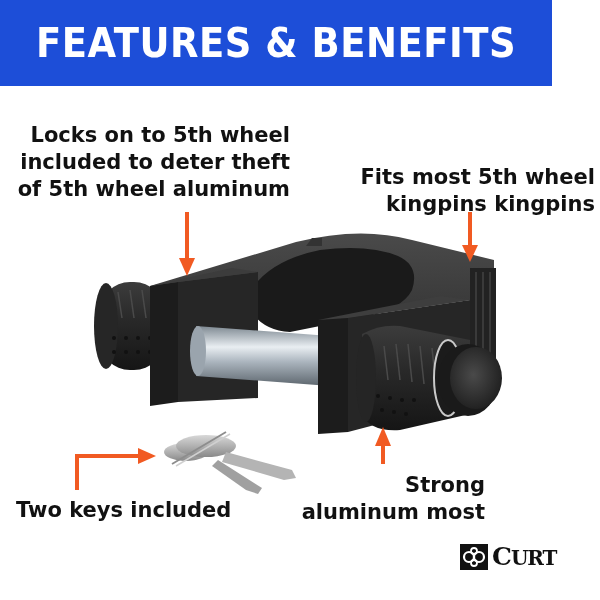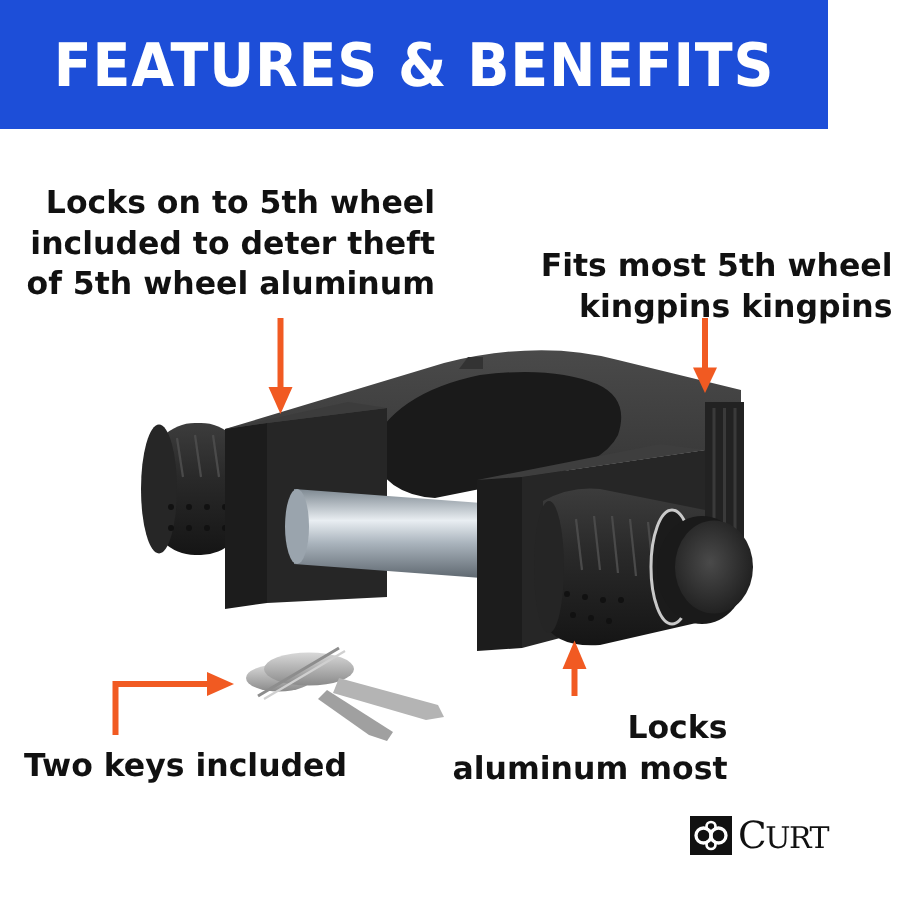--- a/index.html
+++ b/index.html
@@ -30,21 +30,21 @@
   #callout-keys  { left: 16px; top: 497px; width: 230px; text-align: left; }
   #callout-body  { left: 285px; top: 472px; width: 200px; }
   .product {
     position: absolute; left: 0; top: 0; width: 600px; height: 600px;
   }
   .logo {
     position: absolute; left: 460px; top: 543px; width: 115px; height: 28px;
     display: flex; align-items: center; gap: 4px;
   }
   .logo-text {
-    font-family: "DejaVu Serif", serif; font-weight: normal; font-size: 25px;
+    font-family: "DejaVu Serif", serif; font-weight: bold; font-size: 25px;
     letter-spacing: -1px; color: #111111; line-height: 28px;
   }
   .logo-text small { font-size: 20px; }
 </style>
 </head>
 <body>
 
 <div class="header">
   <div class="header-title">FEATURES &amp; BENEFITS</div>
 </div>
@@ -195,21 +195,21 @@
 <div class="callout" id="callout-fits">
   <span>Fits most 5th wheel</span>
   <span>kingpins kingpins</span>
 </div>
 
 <div class="callout" id="callout-keys">
   <span>Two keys included</span>
 </div>
 
 <div class="callout" id="callout-body">
-  <span>Locks</span>
+  <span>Strong</span>
   <span>aluminum most</span>
 </div>
 
 <div class="logo">
   <svg width="28" height="26" viewBox="0 0 28 26">
     <rect x="0" y="0" width="28" height="26" fill="#111"></rect>
     <circle cx="9" cy="13" r="5" fill="none" stroke="#fff" stroke-width="2.2"></circle>
     <circle cx="19" cy="13" r="5" fill="none" stroke="#fff" stroke-width="2.2"></circle>
     <circle cx="14" cy="7" r="3" fill="none" stroke="#fff" stroke-width="1.8"></circle>
     <circle cx="14" cy="19" r="3" fill="none" stroke="#fff" stroke-width="1.8"></circle>

